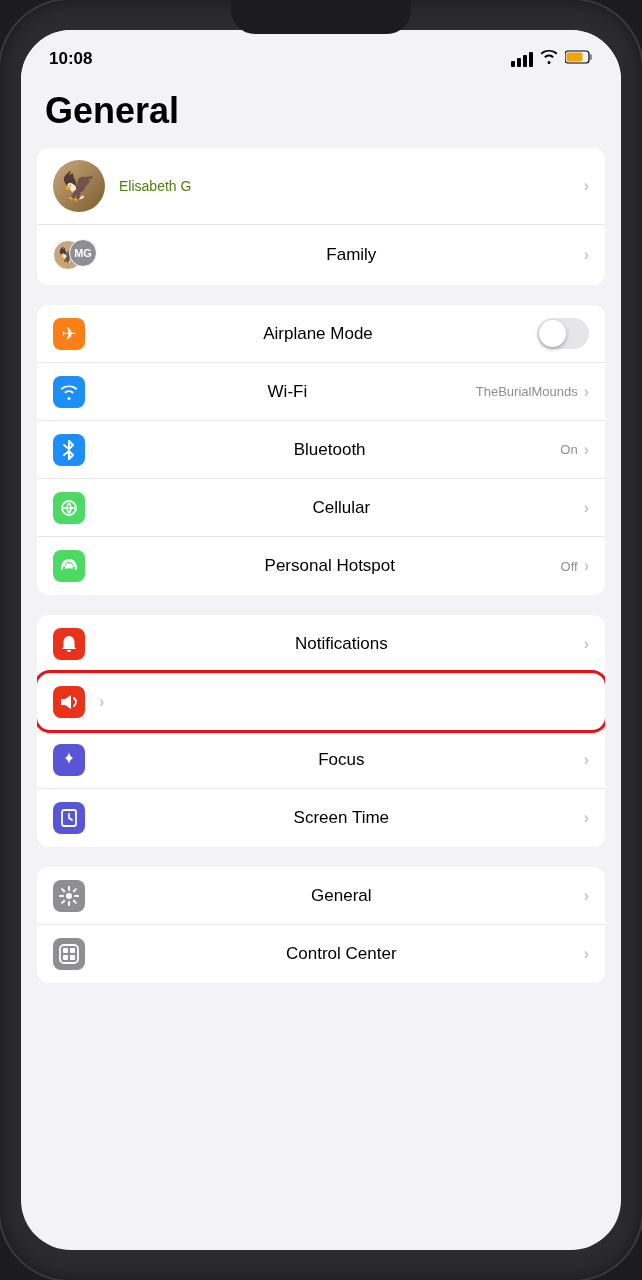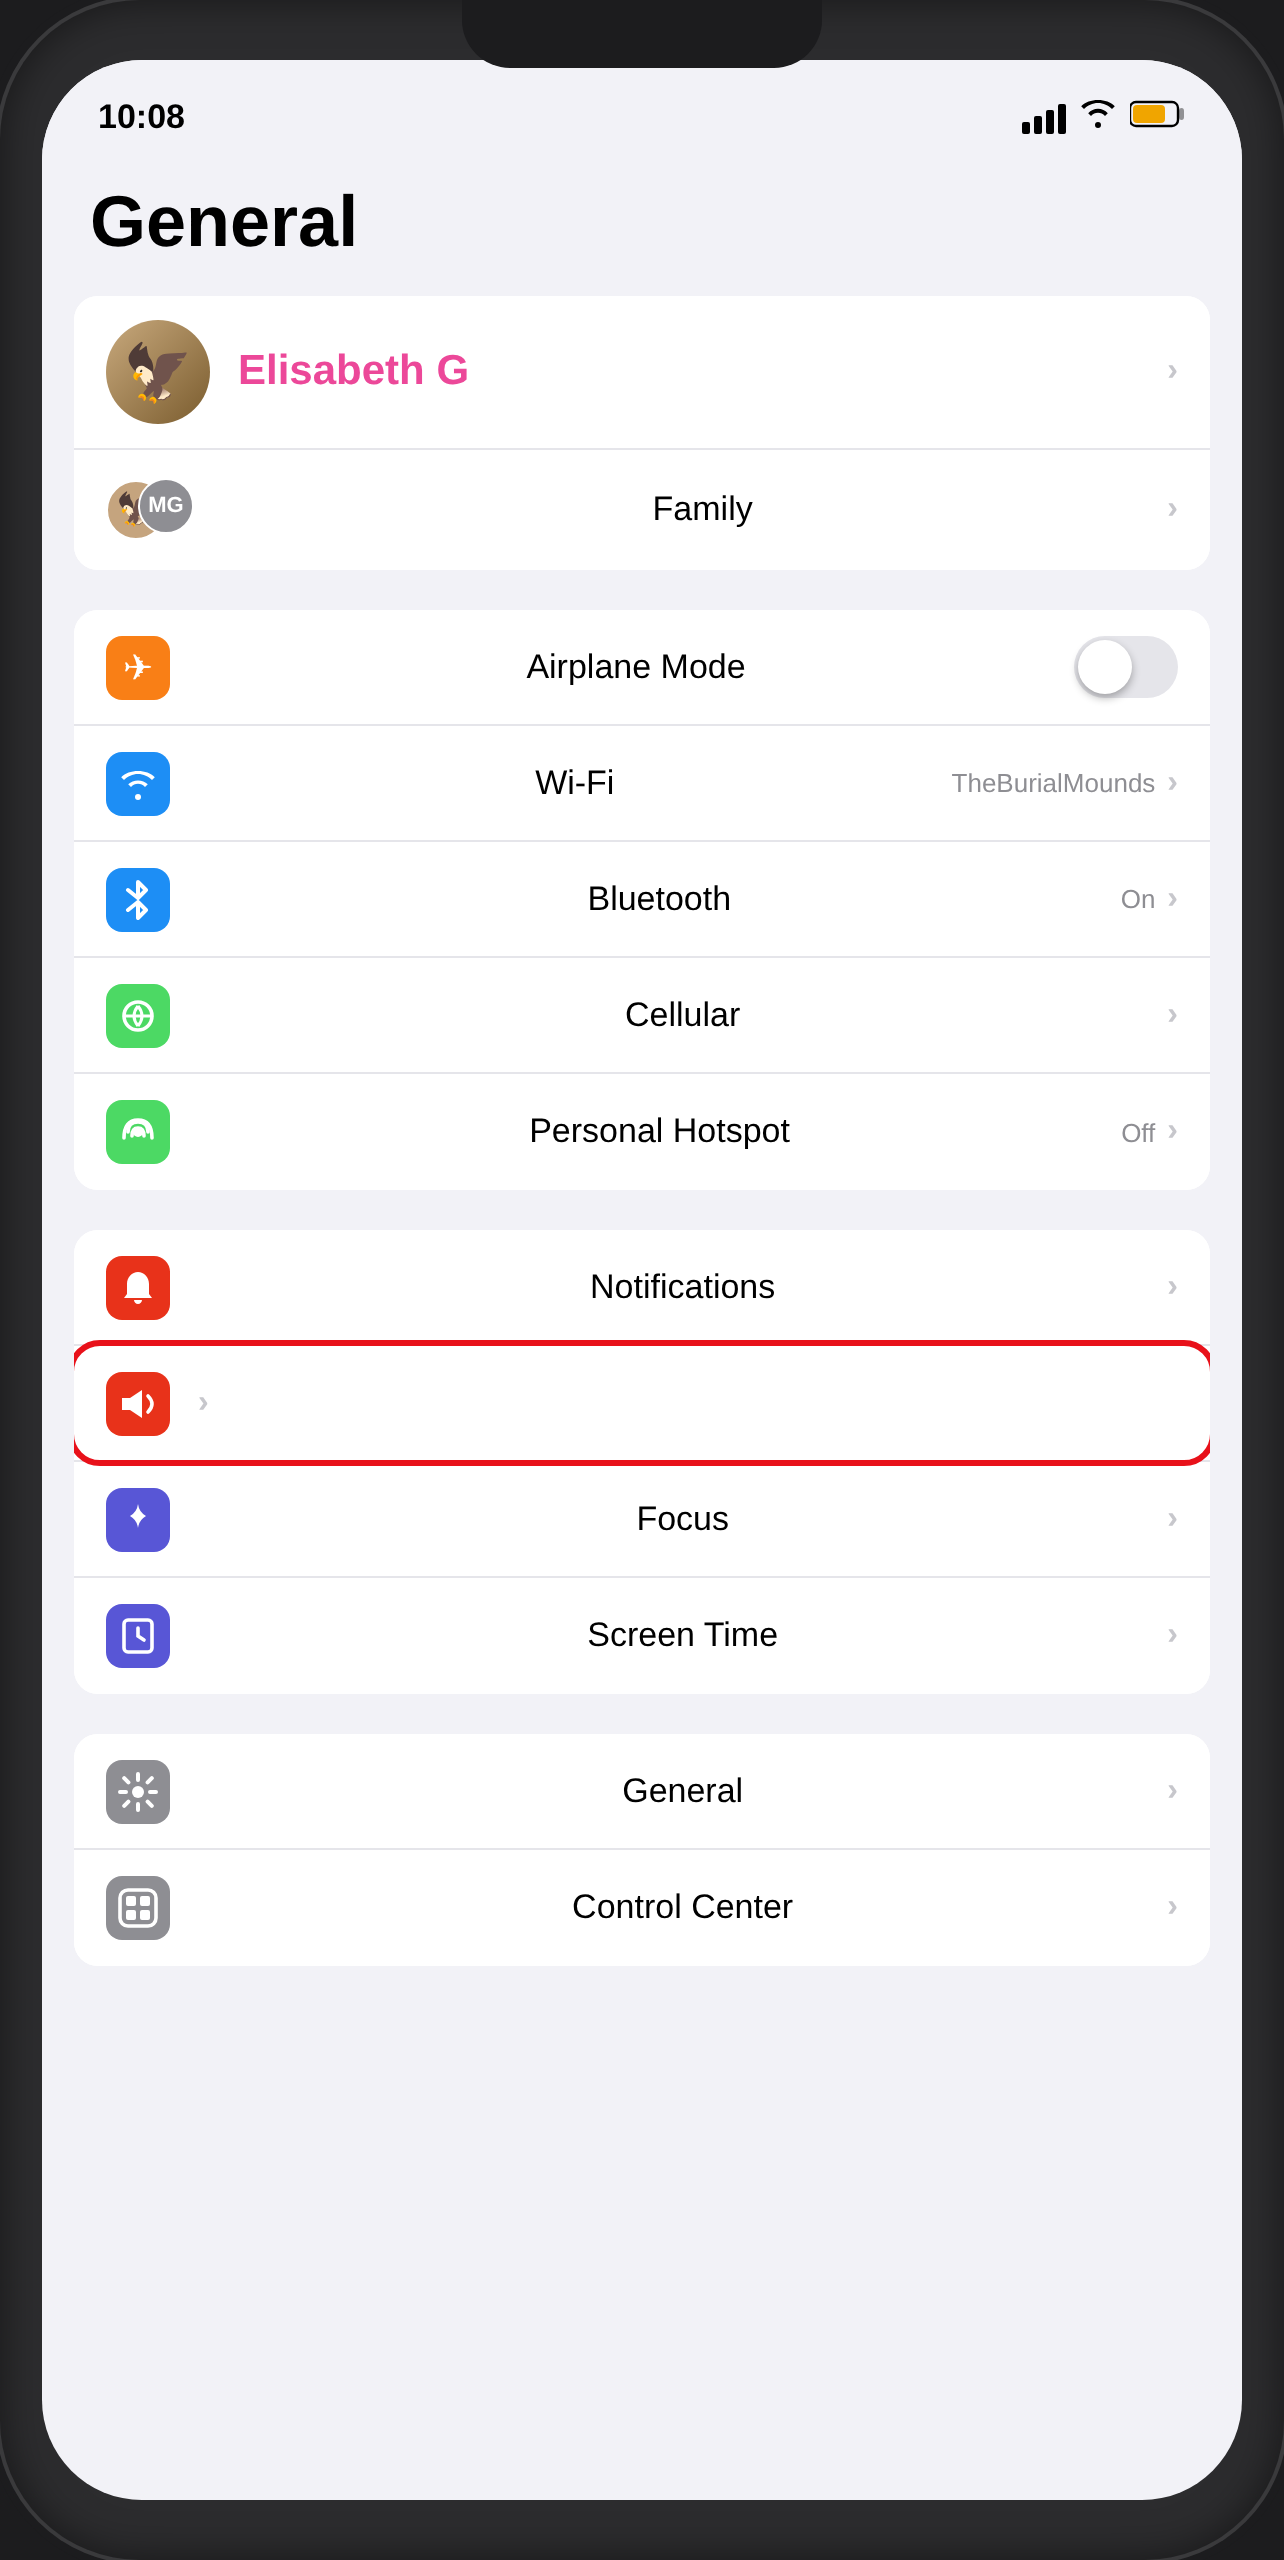--- a/index.html
+++ b/index.html
@@ -180,23 +180,23 @@
       top: 2px;
       left: 2px;
       box-shadow: 0 2px 4px rgba(0,0,0,0.3);
     }
 
     .profile-info {
       flex: 1;
     }
 
     .profile-name {
-      font-size: 21px;
-      font-weight: 700;
-      color: #ec4899;
+      font-size: 14px;
+      font-weight: 400;
+      color: #4d7c0f;
     }
 
     .profile-subtitle {
       font-size: 12px;
       color: #8e8e93;
       margin-top: 2px;
     }
 
     
     .family-avatars {

